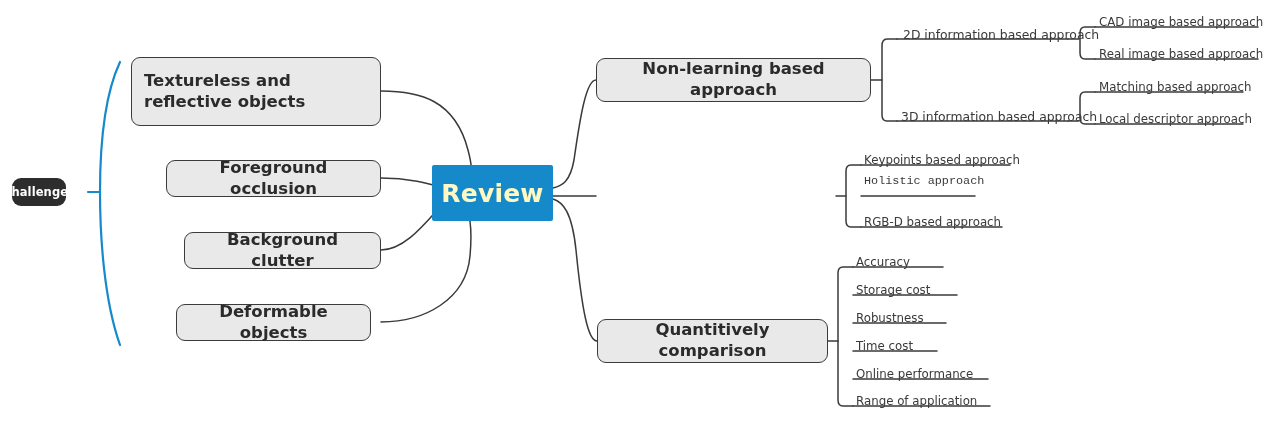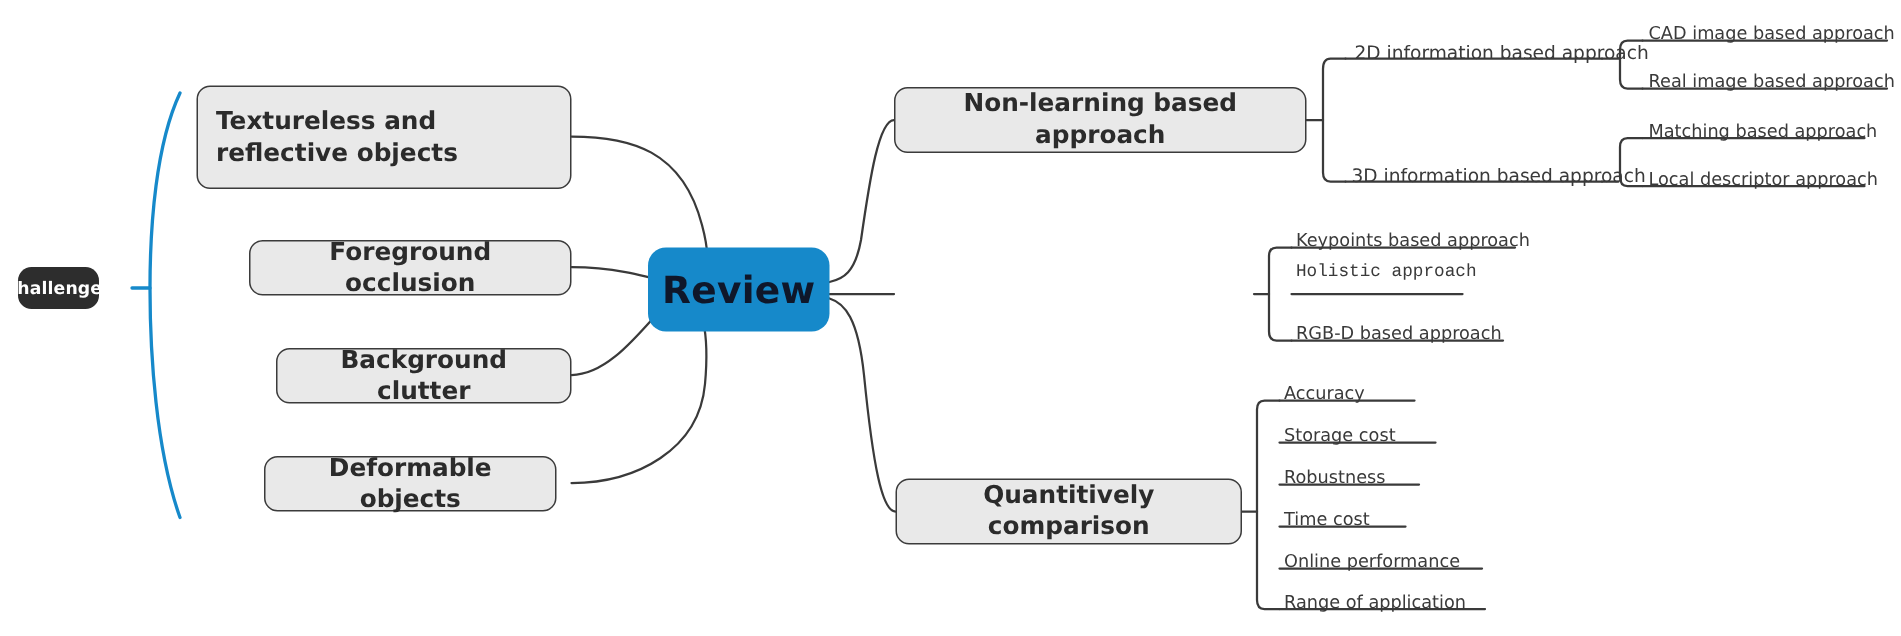--- a/index.html
+++ b/index.html
@@ -9,21 +9,21 @@
   svg#wires{position:absolute;left:0;top:0;width:1267px;height:424px;}
 
   .node{position:absolute;box-sizing:border-box;display:flex;align-items:center;
         justify-content:center;text-align:center;}
 
   
   .pill{background:#2d2d2d;color:#ffffff;border-radius:9px;
         font-size:11.5px;font-weight:700;letter-spacing:.1px;padding:0 6px;}
 
   
-  .center{background:#1689ca;color:#0f172a;border-radius:12px;
+  .center{background:#1689ca;color:#fef9c3;border-radius:2px;
           font-size:25px;font-weight:600;letter-spacing:.2px;}
 
   
   .gbox{background:#e9e9e9;border:1.6px solid #3b3b3b;border-radius:9px;
         color:#2b2b2b;font-size:16.5px;font-weight:600;line-height:1.25;
         padding:0 10px;}
   .gbox.two-line{text-align:left;justify-content:flex-start;padding:0 12px;}
 
   
   .leaf{position:absolute;color:#3a3a3a;font-size:11.8px;font-weight:400;

